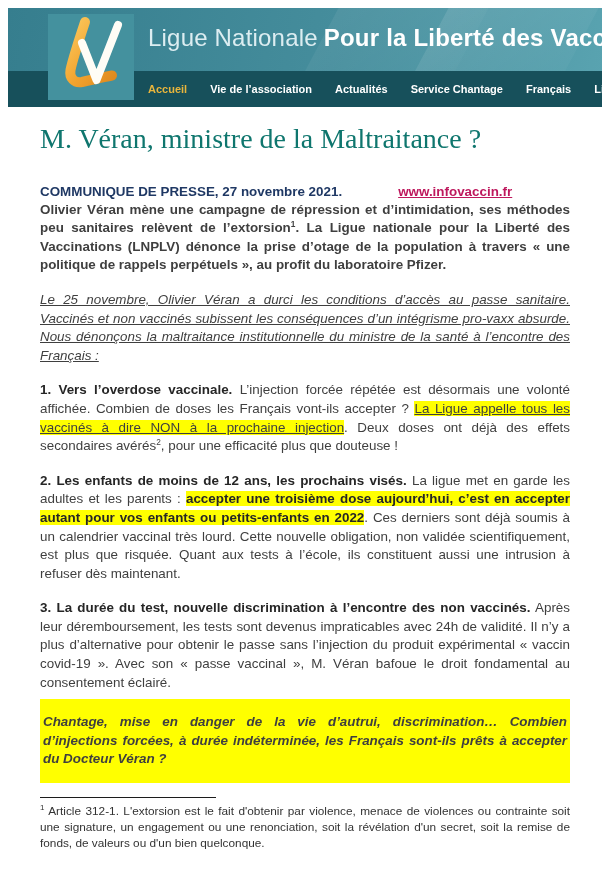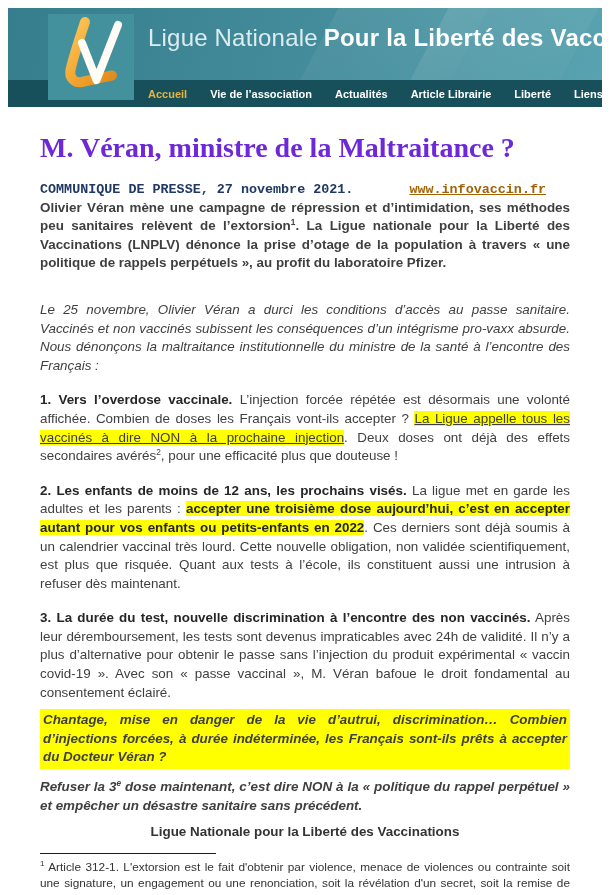--- a/index.html
+++ b/index.html
@@ -28,73 +28,73 @@
   .deco1 { right: 30px; }
   .deco2 { right: 140px; opacity: .6; }
   .site-title {
     position: absolute; left: 140px; top: 0; height: 59px;
     display: flex; align-items: center;
     font-size: 24px; color: #ffffff; letter-spacing: .2px; white-space: nowrap; text-align: right;
   }
   .site-title .t-reg { font-weight: 400; color: #dcedf1; }
   .site-title .t-bold { font-weight: 700; color: #ffffff; margin-left: 6px; }
   .banner-nav {
-    position: absolute; left: 0; right: 0; bottom: 0; height: 27px;
+    position: absolute; left: 0; right: 0; bottom: 0; height: 36px;
     background: #17505b;
     display: flex; align-items: center;
     padding-left: 140px; gap: 23px;
   }
   .nav-item {
     font-size: 11px; font-weight: 700; color: #ffffff;
     text-decoration: none; cursor: pointer; white-space: nowrap;
   }
   .nav-item.active { color: #e8b53c; }
   .logo {
     position: absolute; left: 40px; top: 6px; width: 86px; height: 86px;
     background: #44919e; cursor: pointer;
   }
 
   
   main { position: absolute; left: 0; top: 107px; right: 0; padding: 0 40px; }
 
   h1 {
-    margin-top: 24px;
+    margin-top: 15px;
     font-family: "Liberation Serif", serif;
-    font-weight: 700;
+    font-weight: 400;
     font-size: 28px; line-height: 1.2;
-    color: #6d28d9;
+    color: #0f766e;
   }
 
   .press-line {
-    margin-top: 17px;
+    margin-top: 28px;
     display: flex; align-items: baseline;
-    font-size: 13.4px; font-weight: 700; color: #1f3864; font-family: Liberation Mono, monospace;
+    font-size: 13.4px; font-weight: 700; color: #1f3864;
   }
   .press-link {
-    margin-left: 56px; color: #a16207;
+    margin-left: 56px; color: #be185d;
     text-decoration: underline; cursor: pointer;
   }
 
   p.body {
     font-size: 13.4px; line-height: 18.6px;
     color: #3f3f3f; text-align: justify;
   }
   .lead { margin-top: 2px; color: #1f3864; font-weight: 700; }
-  .intro { margin-top: 28px; font-style: italic; color: #303030; }
+  .intro { margin-top: 16px; font-style: italic; color: #303030; text-decoration: underline; }
   .sec-p { margin-top: 16px; }
   strong.sec { color: #262626; }
   .hl-link {
     background: #ffff00; text-decoration: underline;
     color: #3f3f3f; cursor: pointer;
   }
   .hl-bold { background: #ffff00; font-weight: 700; color: #262626; }
   sup { font-size: 0.62em; vertical-align: super; line-height: 0; }
 
   .chantage {
-    margin-top: 7px; padding: 2px 3px;
+    margin-top: 7px; padding: 14px 3px;
     background: #ffff00;
     font-weight: 700; font-style: italic; color: #1f3864;
   }
   .refuser { margin-top: 9px; font-weight: 700; font-style: italic; color: #1f3864; }
 
   .contact {
     margin-top: 11px; text-align: center;
     font-size: 13.4px; font-weight: 700; color: #262626;
   }
   .contact a { color: #0563c1; text-decoration: underline; cursor: pointer; }
@@ -120,22 +120,22 @@
     <div class="deco deco2"></div>
     <div class="site-title">
       <span class="t-reg">Ligue Nationale</span>
       <span class="t-bold">Pour la Liberté des Vaccinations</span>
     </div>
   </div>
   <nav class="banner-nav">
     <a class="nav-item active">Accueil</a>
     <a class="nav-item">Vie de l’association</a>
     <a class="nav-item">Actualités</a>
-    <a class="nav-item">Article Librairie</a>
-    <a class="nav-item">Liberté</a>
+    <a class="nav-item">Service Chantage</a>
+    <a class="nav-item">Français</a>
     <a class="nav-item">Liens</a>
 
   </nav>
   <div class="logo">
     <svg width="86" height="86" viewBox="0 0 86 86" xmlns="http://www.w3.org/2000/svg" aria-hidden="true">
       <defs>
         <linearGradient id="gold" x1="0" y1="0" x2="1" y2="1">
           <stop offset="0" stop-color="#fbc95e"></stop>
           <stop offset="0.55" stop-color="#f2a32e"></stop>
           <stop offset="1" stop-color="#e08a1e"></stop>
@@ -160,24 +160,22 @@
   <p class="body intro">Le 25 novembre, Olivier Véran a durci les conditions d’accès au passe sanitaire. Vaccinés et non vaccinés subissent les conséquences d’un intégrisme pro-vaxx absurde. Nous dénonçons la maltraitance institutionnelle du ministre de la santé à l’encontre des Français :</p>
 
   <p class="body sec-p"><strong class="sec">1. Vers l’overdose vaccinale.</strong><span> L’injection forcée répétée est désormais une volonté affichée. Combien de doses les Français vont-ils accepter ? </span><a class="hl-link">La Ligue appelle tous les vaccinés à dire NON à la prochaine injection</a><span>. Deux doses ont déjà des effets secondaires avérés</span><sup>2</sup><span>, pour une efficacité plus que douteuse !</span></p>
 
   <p class="body sec-p"><strong class="sec">2. Les enfants de moins de 12 ans, les prochains visés.</strong><span> La ligue met en garde les adultes et les parents : </span><span class="hl-bold">accepter une troisième dose aujourd’hui, c’est en accepter autant pour vos enfants ou petits-enfants en 2022</span><span>. Ces derniers sont déjà soumis à un calendrier vaccinal très lourd. Cette nouvelle obligation, non validée scientifiquement, est plus que risquée. Quant aux tests à l’école, ils constituent aussi une intrusion à refuser dès maintenant.</span></p>
 
   <p class="body sec-p"><strong class="sec">3. La durée du test, nouvelle discrimination à l’encontre des non vaccinés.</strong><span> Après leur déremboursement, les tests sont devenus impraticables avec 24h de validité. Il n’y a plus d’alternative pour obtenir le passe sans l’injection du produit expérimental « vaccin covid-19 ». Avec son « passe vaccinal », M. Véran bafoue le droit fondamental au consentement éclairé.</span></p>
 
   <p class="body chantage">Chantage, mise en danger de la vie d’autrui, discrimination… Combien d’injections forcées, à durée indéterminée, les Français sont-ils prêts à accepter du Docteur Véran ?</p>
 
-  <p class="body refuser"><span>Refuser la 3</span><sup>e</sup><span> dose maintenant, c’est dire NON à la « politique du rappel perpétuel » et empêcher un désastre sanitaire sans précédent.</span></p>
 
 
-  <p class="org">Ligue Nationale pour la Liberté des Vaccinations</p>
 
   <div class="fsep"></div>
 
   <div class="footnotes">
     <p><sup>1</sup><span> Article 312-1. L'extorsion est le fait d'obtenir par violence, menace de violences ou contrainte soit une signature, un engagement ou une renonciation, soit la révélation d'un secret, soit la remise de fonds, de valeurs ou d'un bien quelconque.</span></p>
 
   </div>
 </main>
 
 </body></html>

